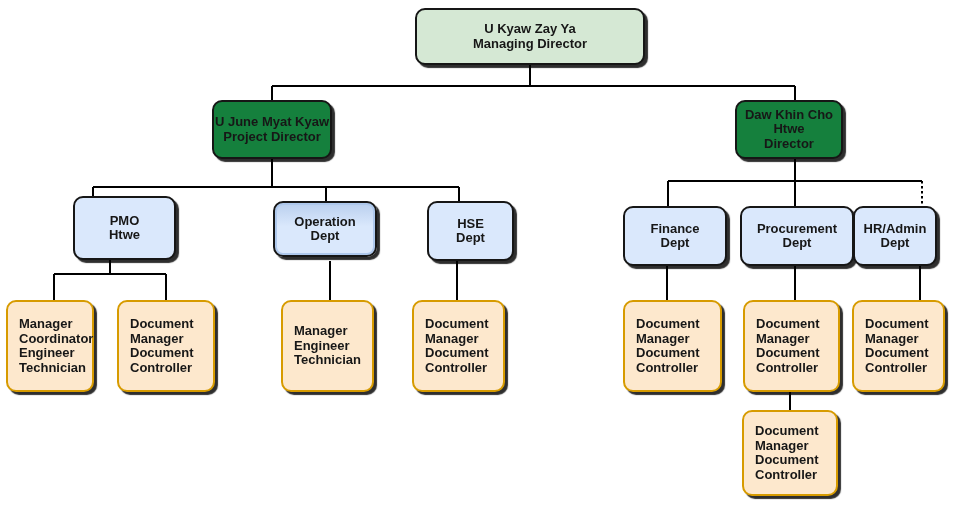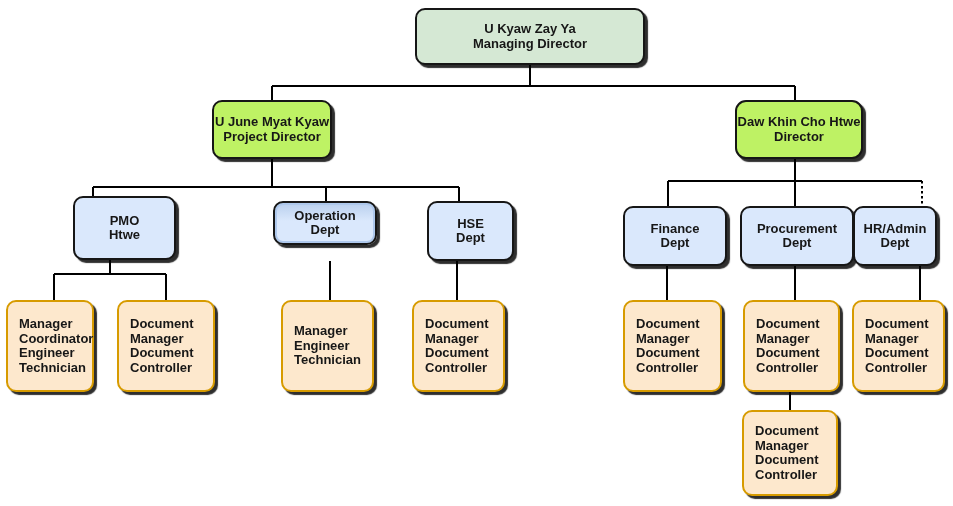--- a/index.html
+++ b/index.html
@@ -14,21 +14,21 @@
   .node{
     position:absolute;box-sizing:border-box;
     display:flex;align-items:center;justify-content:center;
     text-align:center;white-space:pre-line;
     font-size:13px;font-weight:700;color:#171717;line-height:14.5px;
     border:2px solid #161616;border-radius:10px;
     box-shadow:3px 3px 1px rgba(0,0,0,0.82);
     cursor:default;
   }
   .green {background:#d5e8d4;}
-  .yellow{background:#bef264;}
+  .yellow{background:#15803d;}
   .blue  {background:#dae8fc;}
   .blue.hilite{
     background:linear-gradient(180deg,#b9cfee 0%,#dae8fc 45%);
     box-shadow:3px 3px 1px rgba(0,0,0,0.82), inset 0 0 0 2px #aec8ec;
   }
   .orange{background:#fde8cd;border-color:#d79b00;}
   .align-left{justify-content:flex-start;text-align:left;padding-left:11px;}
 </style>
 </head>
 <body>
@@ -47,26 +47,26 @@
     <path class="edge" d="M795 266 V300"></path>
     <path class="edge" d="M920 266 V300"></path>
     <path class="edge" d="M790 392 V410"></path>
   </svg>
 
   <div class="node green" style="left:415px;top:8px;width:230px;height:57px;">U Kyaw Zay Ya
 Managing Director</div>
 
   <div class="node yellow" style="left:212px;top:100px;width:120px;height:59px;">U June Myat Kyaw
 Project Director</div>
-  <div class="node yellow" style="left:735px;top:100px;width:128px;height:59px;border-radius:11px;">Daw Khin Cho Htwe
+  <div class="node yellow" style="left:735px;top:100px;width:108px;height:59px;">Daw Khin Cho Htwe
 Director</div>
 
   <div class="node blue" style="left:73px;top:196px;width:103px;height:64px;">PMO
 Htwe</div>
-  <div class="node blue hilite" style="left:273px;top:201px;width:104px;height:44px;">Operation
+  <div class="node blue hilite" style="left:273px;top:201px;width:104px;height:56px;">Operation
 Dept</div>
   <div class="node blue" style="left:415px;top:201px;width:87px;height:60px;margin-left:12px;">HSE
 Dept</div>
   <div class="node blue" style="left:623px;top:206px;width:104px;height:60px;">Finance
 Dept</div>
   <div class="node blue" style="left:740px;top:206px;width:114px;height:60px;">Procurement
 Dept</div>
   <div class="node blue" style="left:853px;top:206px;width:84px;height:60px;">HR/Admin
 Dept</div>
 

